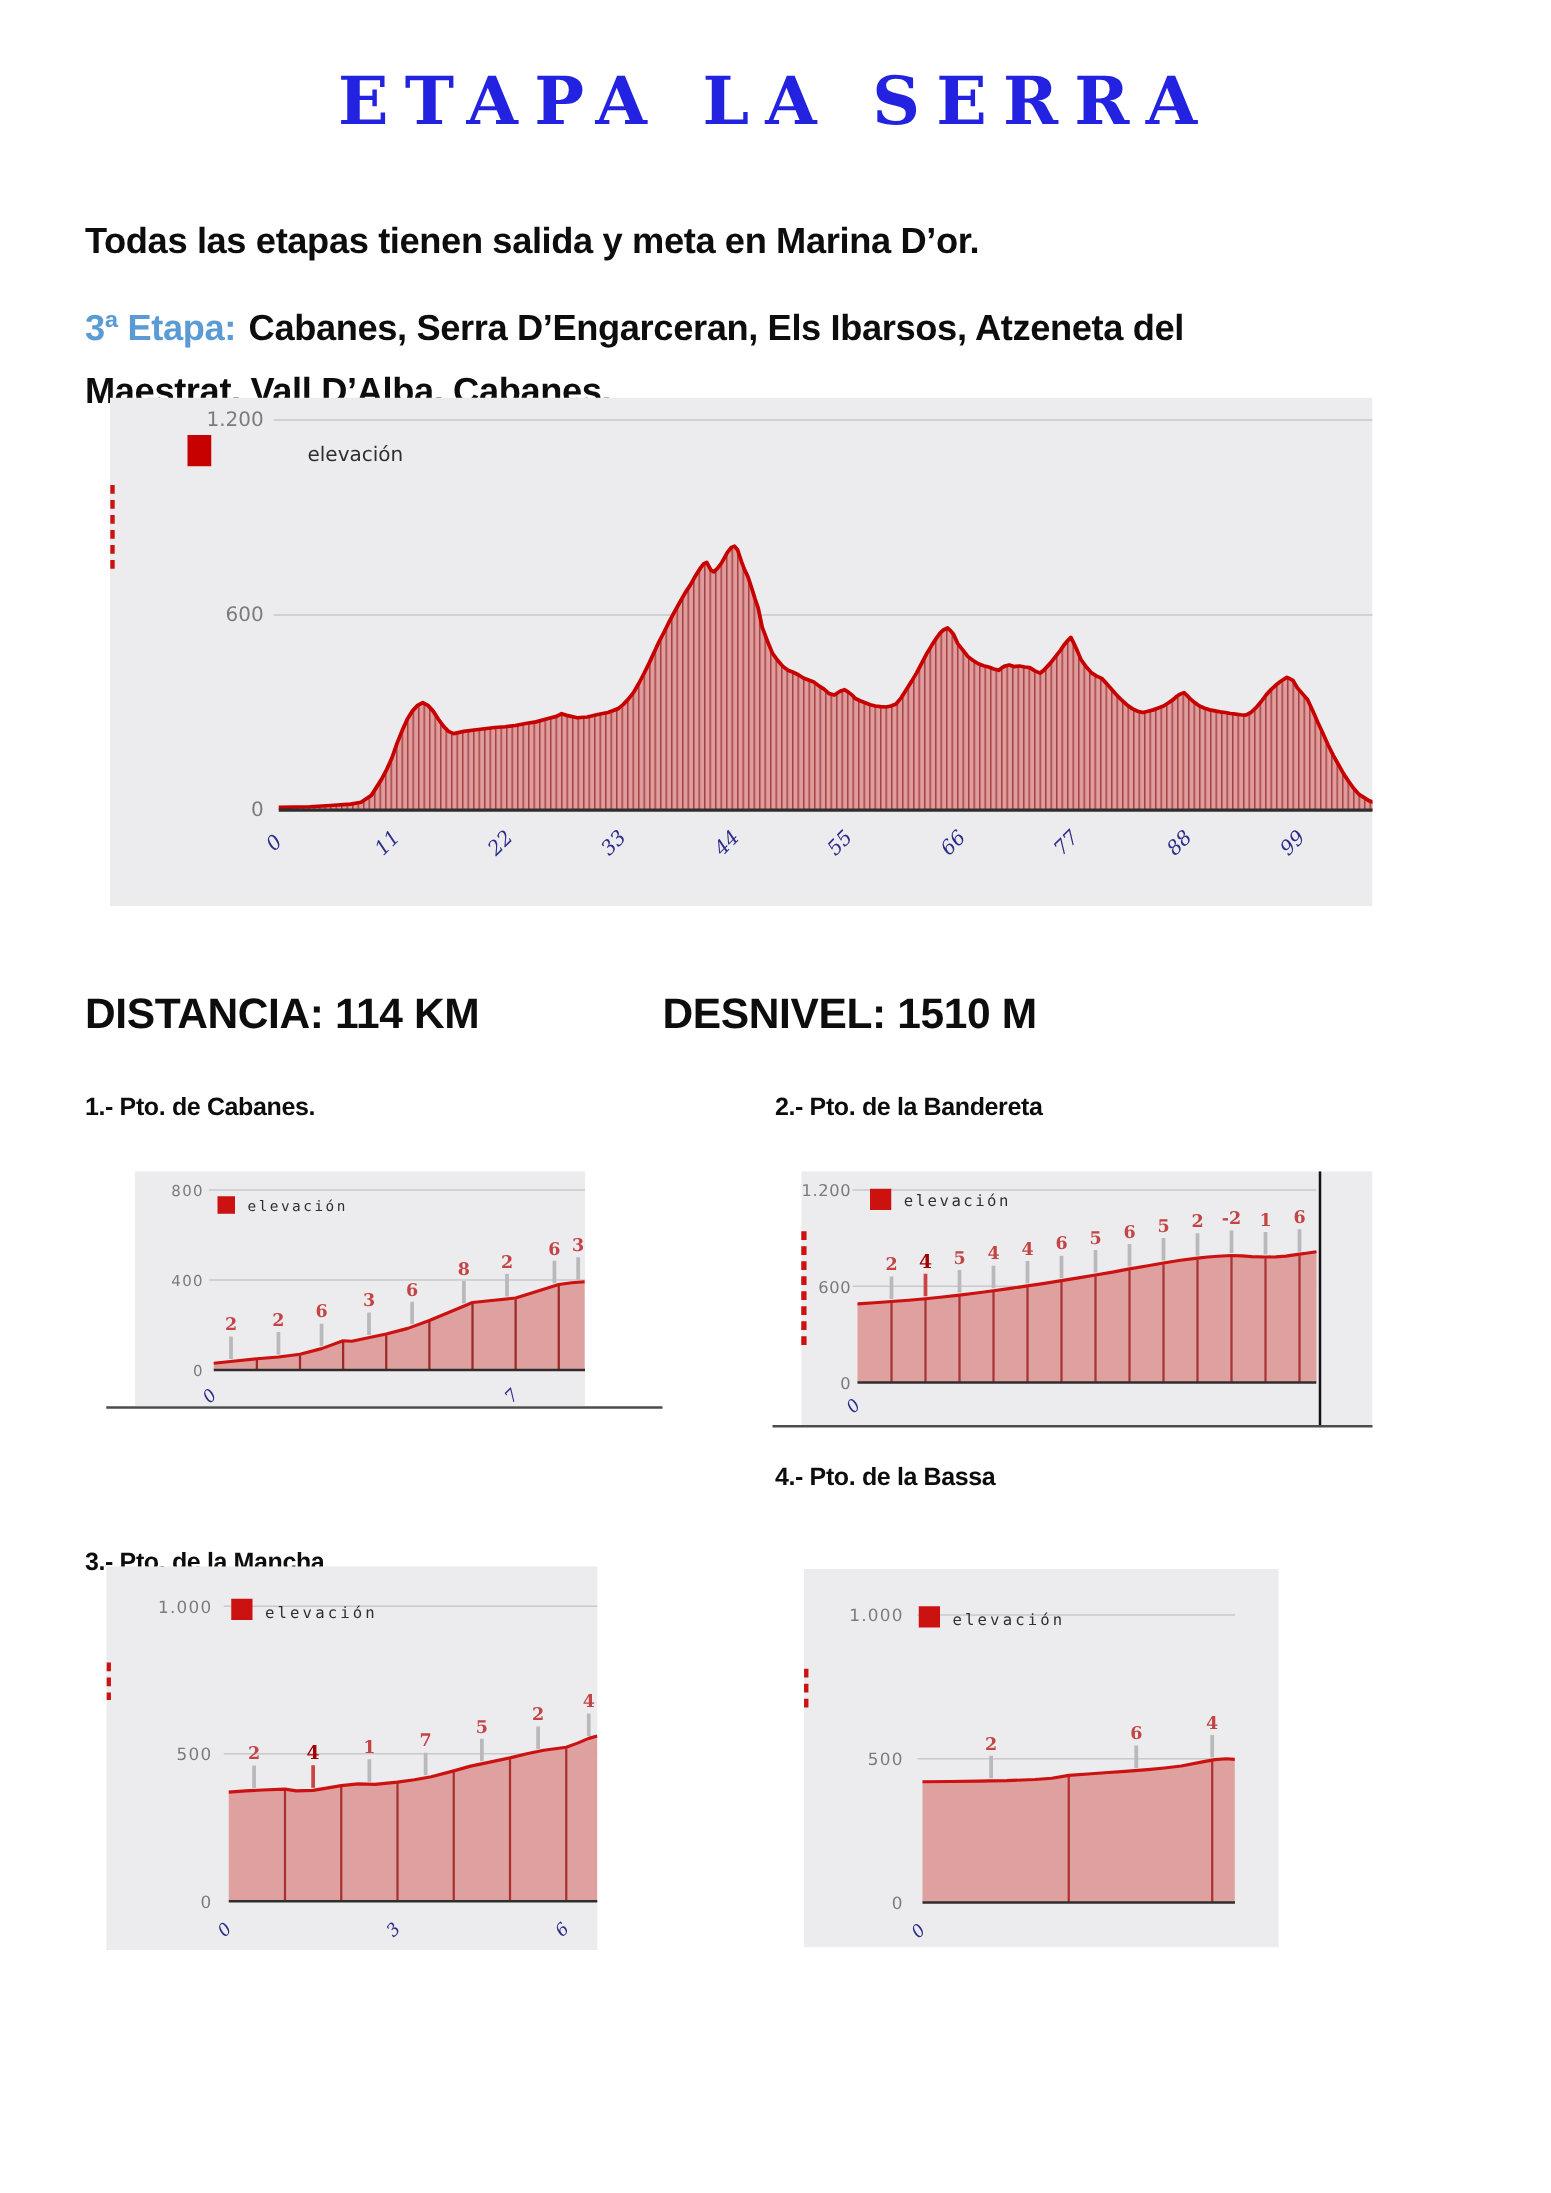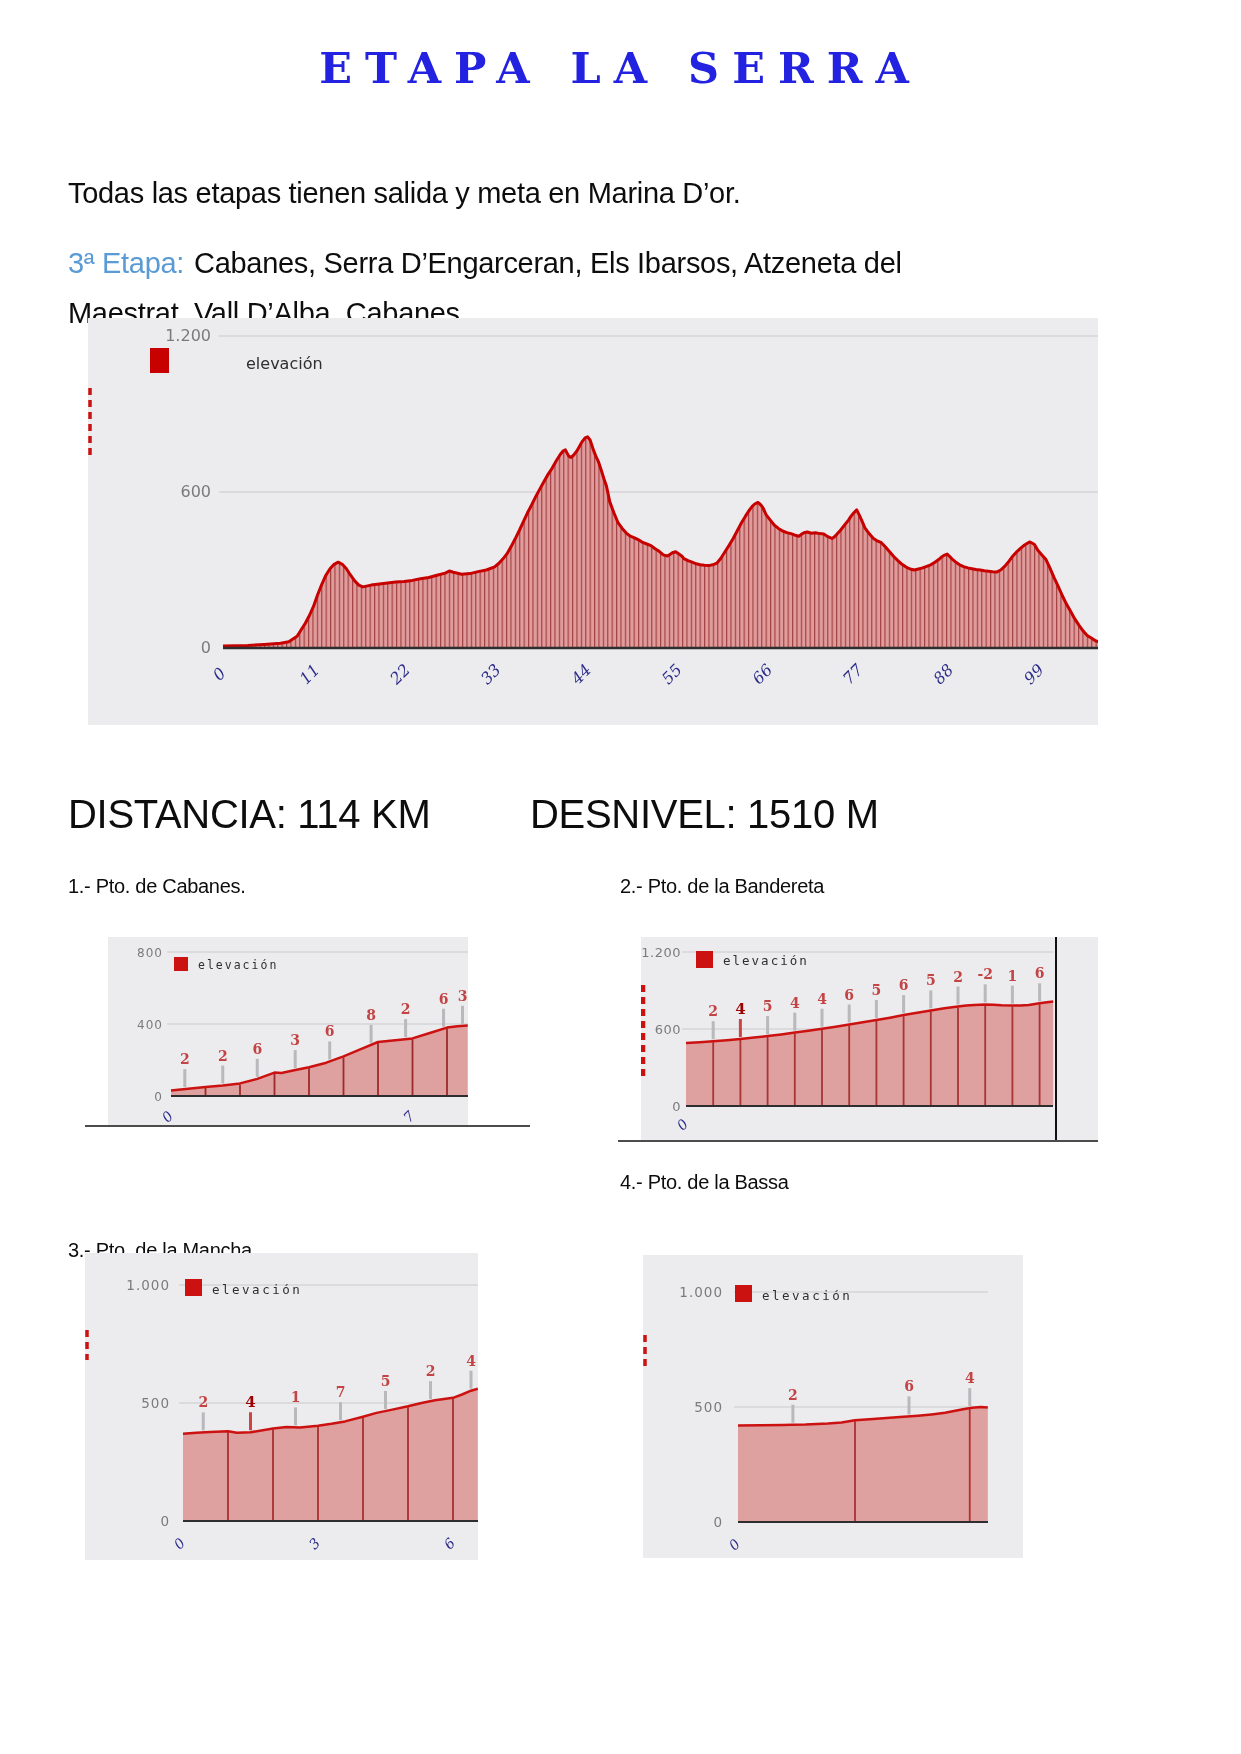--- a/index.html
+++ b/index.html
@@ -3,29 +3,29 @@
 <meta charset="utf-8">
 <style>
   html,body{margin:0;padding:0;}
   body{
     width:1241px;height:1754px;position:relative;background:#ffffff;
     font-family:"Liberation Sans",sans-serif;overflow:hidden;
   }
   .abs{position:absolute;}
   .page-title{
     top:14px;left:0;width:1241px;text-align:center;
-    font-family:"DejaVu Serif",serif;font-weight:bold;font-size:43px;
+    font-family:"DejaVu Serif",serif;font-weight:bold;font-size:53px;
     letter-spacing:13px;color:#2222e0;white-space:nowrap;
   }
-  .btext{font-weight:normal;color:#0d0d0d;font-size:29px;letter-spacing:-0.3px;white-space:nowrap;}
+  .btext{font-weight:bold;color:#0d0d0d;font-size:29px;letter-spacing:-0.3px;white-space:nowrap;}
   .intro{left:68px;top:148px;}
   .stage1{left:68px;top:218px;}
   .stage2{left:68px;top:268px;text-align:center;}
   .stage-label{color:#5b9bd5;margin-right:10px;}
-  .stat{font-size:40px;}
+  .stat{font-size:34px;}
   .stat-dist{left:68px;top:792px;}
   .stat-desn{left:530px;top:792px;}
   .sect{font-size:20px;}
   .sect-1{left:68px;top:858px;}
   .sect-2{left:620px;top:858px;}
   .sect-3{left:68px;top:1222px;}
   .sect-4{left:620px;top:1154px;}
   .chartbox{position:absolute;padding-left:23px;}
   .chartbox svg{display:block;}
   .edge-bottom{border-bottom:2px solid #4c4c4c;}

